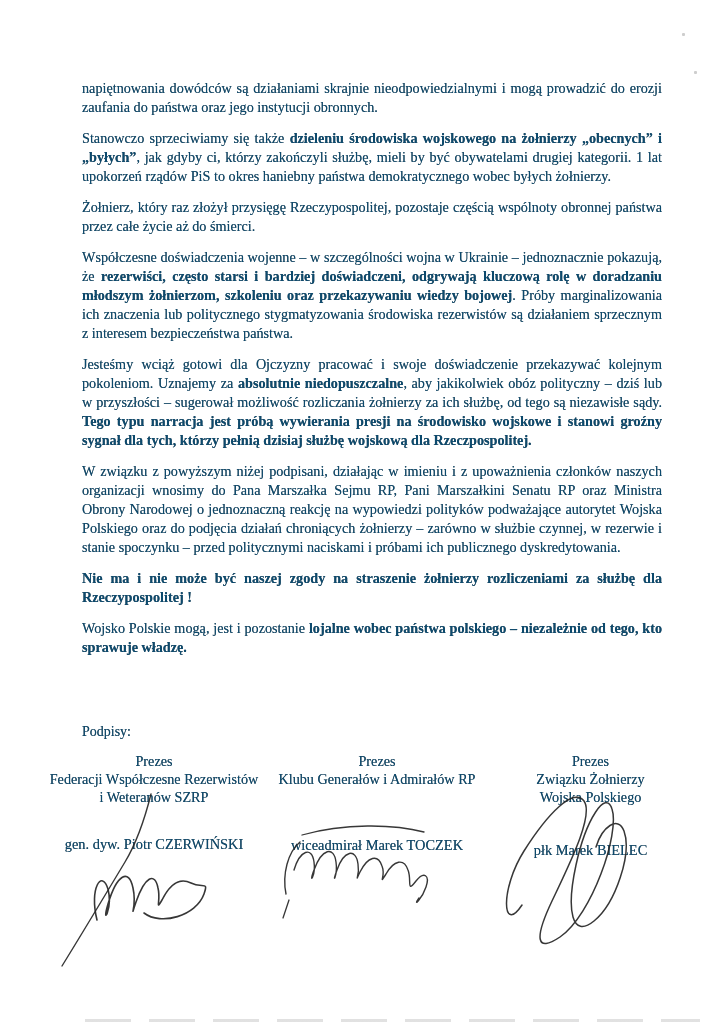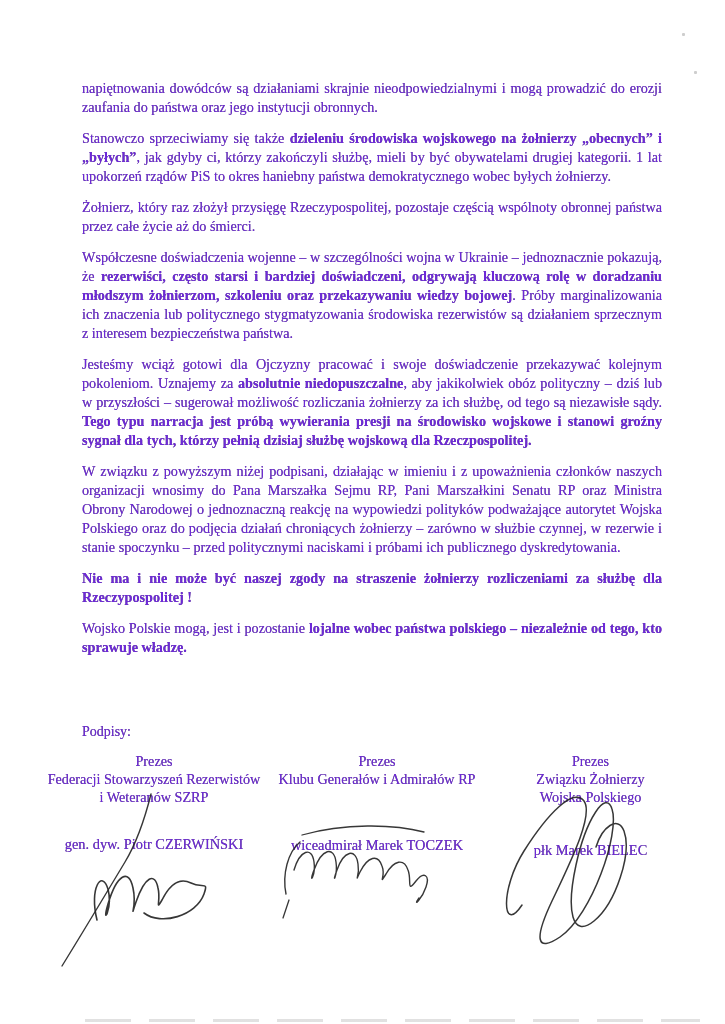--- a/index.html
+++ b/index.html
@@ -3,21 +3,21 @@
 <meta charset="utf-8">
 <style>
   html,body { margin:0; padding:0; background:#ececec; }
   .page {
     position:relative;
     width:725px; height:1024px;
     margin:0 auto;
     background:#ffffff;
     overflow:hidden;
     font-family:"Liberation Serif","DejaVu Serif",serif;
-    color:#6d28d9;
+    color:#0c4a6e;
     text-shadow:0 0 .5px rgba(25,25,25,.65);
   }
   .letter-body {
     position:absolute;
     left:82px; top:79px; width:580px;
     font-size:14.2px; line-height:19px;
   }
   .letter-body p { margin:0 0 12px 0; text-align:justify; }
   .letter-body b { font-weight:700; }
   .sig-label {
@@ -70,21 +70,21 @@
       <p><span>Jesteśmy wciąż gotowi dla Ojczyzny pracować i swoje doświadczenie przekazywać kolejnym pokoleniom. Uznajemy za </span><b>absolutnie niedopuszczalne</b><span>, aby jakikolwiek obóz polityczny – dziś lub w przyszłości – sugerował możliwość rozliczania żołnierzy za ich służbę, od tego są niezawisłe sądy. </span><b>Tego typu narracja jest próbą wywierania presji na środowisko wojskowe i stanowi groźny sygnał dla tych, którzy pełnią dzisiaj służbę wojskową dla Rzeczpospolitej.</b></p>
       <p><span>W związku z powyższym niżej podpisani, działając w imieniu i z upoważnienia członków naszych organizacji wnosimy do Pana Marszałka Sejmu RP, Pani Marszałkini Senatu RP oraz Ministra Obrony Narodowej o jednoznaczną reakcję na wypowiedzi polityków podważające autorytet Wojska Polskiego oraz do podjęcia działań chroniących żołnierzy – zarówno w służbie czynnej, w rezerwie i stanie spoczynku – przed politycznymi naciskami i próbami ich publicznego dyskredytowania.</span></p>
       <p><b>Nie ma i nie może być naszej zgody na straszenie żołnierzy rozliczeniami za służbę dla Rzeczypospolitej !</b></p>
       <p><span>Wojsko Polskie mogą, jest i pozostanie </span><b>lojalne wobec państwa polskiego – niezależnie od tego, kto sprawuje władzę.</b></p>
     </div>
 
   <div class="sig-label">Podpisy:</div>
 
   <div class="sig-block sb1">
     <div>Prezes</div>
-    <div>Federacji Stowarzyszeń Rezerwistów</div>
+    <div>Federacji Współczesne Rezerwistów</div>
     <div>i Weteranów SZRP</div>
     <div class="sig-name">gen. dyw. Piotr CZERWIŃSKI</div>
   </div>
 
   <div class="sig-block sb2">
     <div>Prezes</div>
     <div>Klubu Generałów i Admirałów RP</div>
     <div class="sig-name">wiceadmirał Marek TOCZEK</div>
   </div>
 

